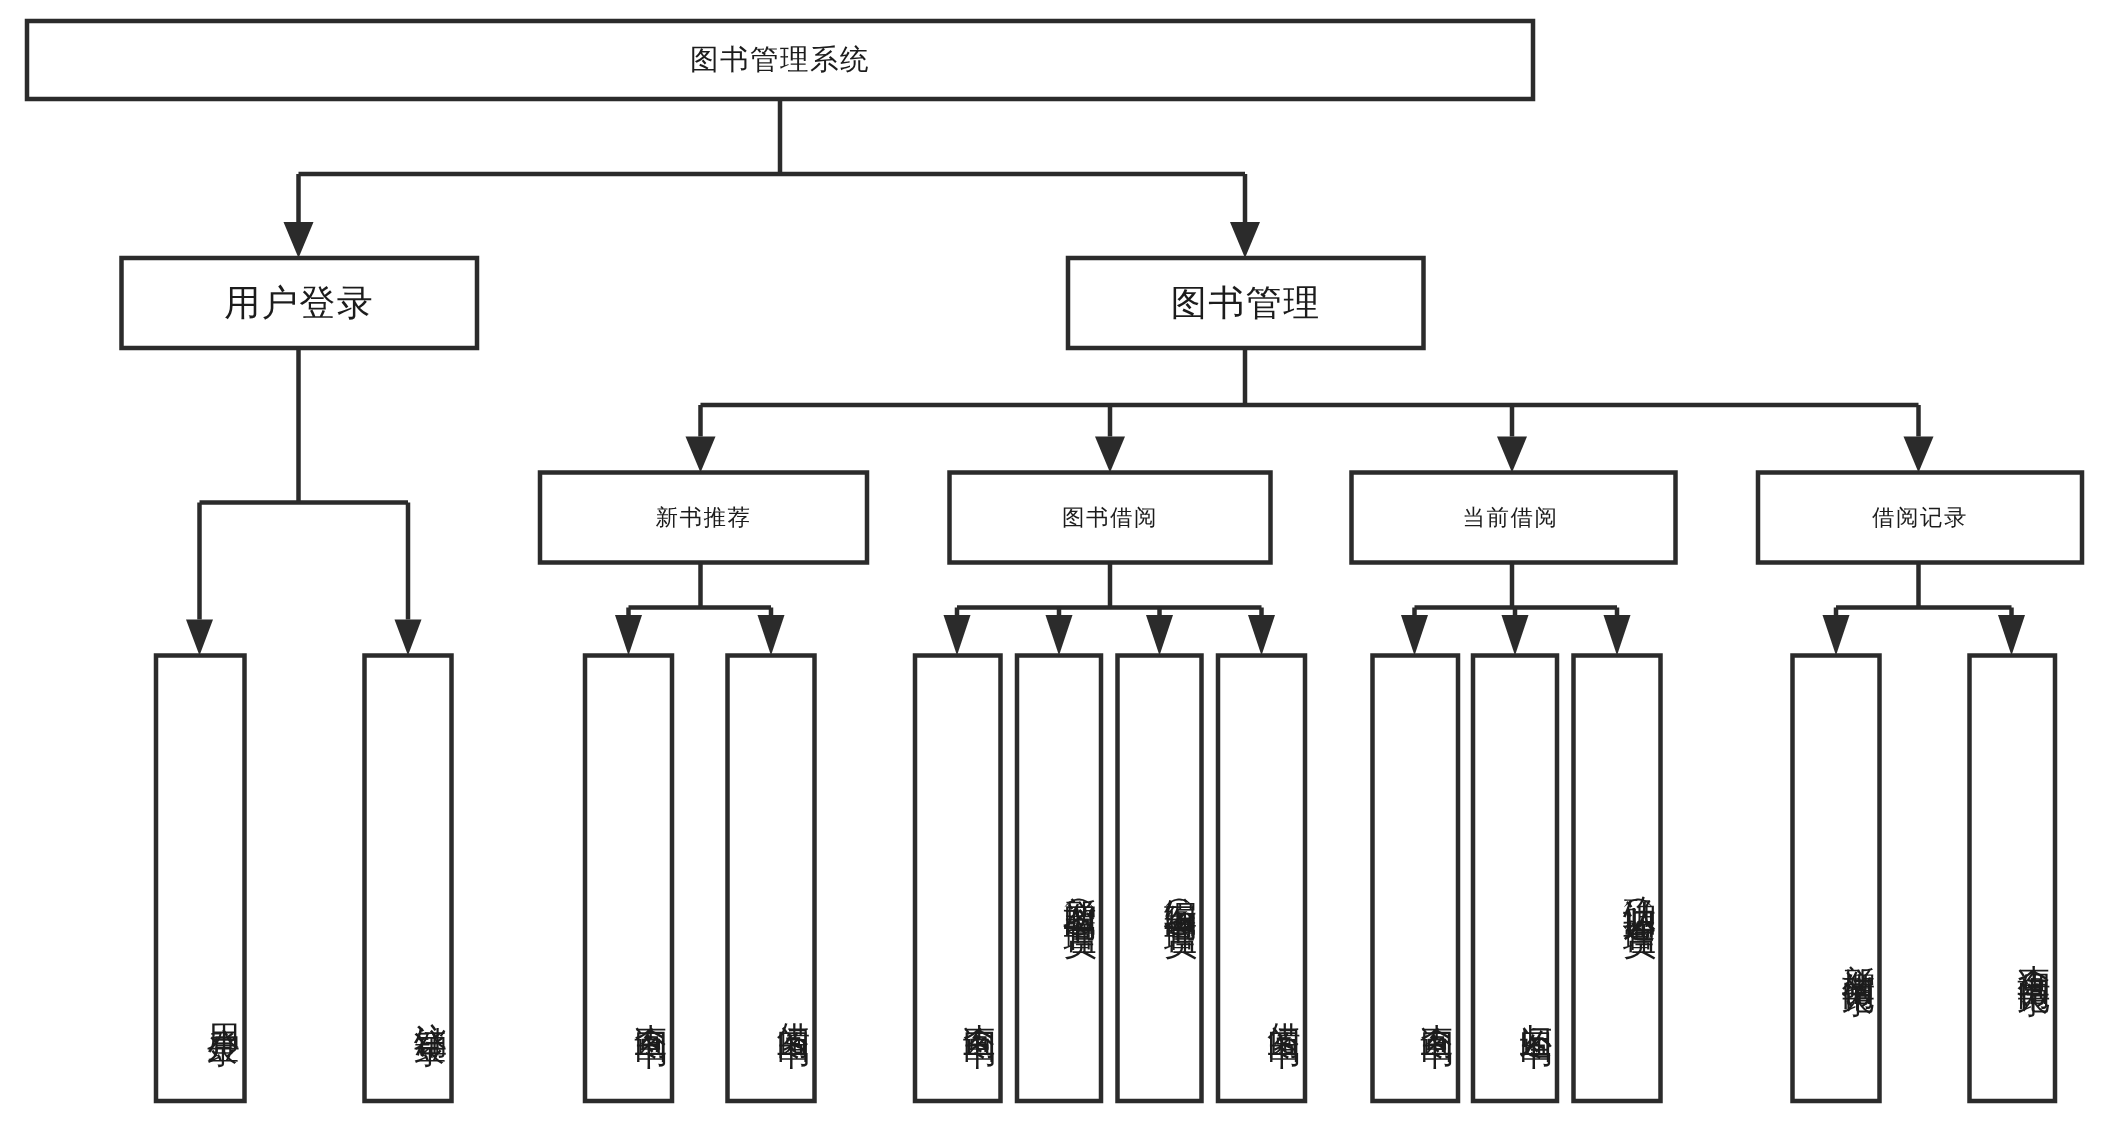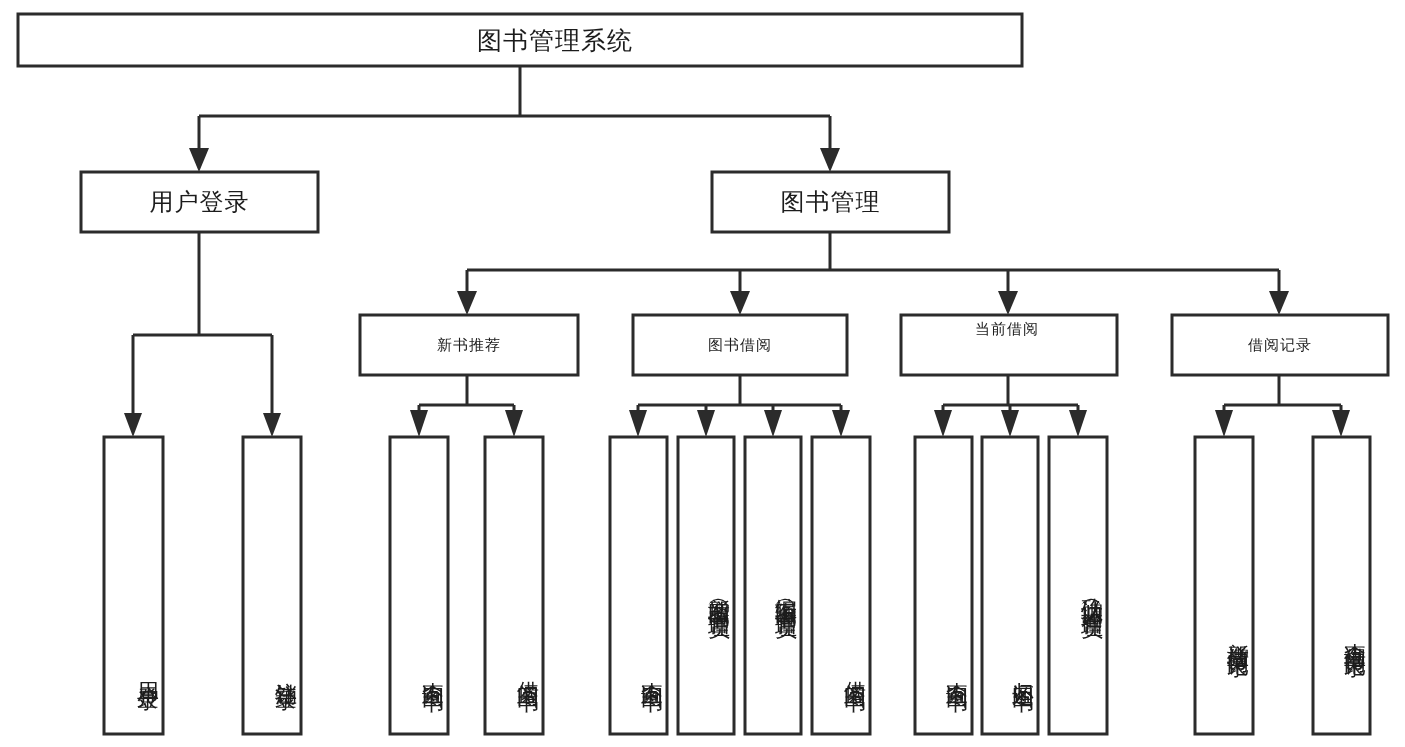--- a/index.html
+++ b/index.html
@@ -52,21 +52,21 @@
     align-items: flex-start;
     justify-content: center;
     color: #1c1c1c;
     writing-mode: vertical-rl;
     text-orientation: upright;
     letter-spacing: 3px;
     white-space: nowrap;
     pointer-events: none;
     overflow: hidden;
   }
-  .root-label { font-size: 25px; margin-left: 35px; }
+  .root-label { font-size: 19px; }
   .l1-label   { font-size: 24px; }
   .l2-label   { font-size: 15px; }
   .leaf-label { font-size: 22px; }
   .watermark {
     position: absolute;
     right: 10px;
     bottom: 6px;
     font-size: 19px;
     color: #b9b9b9;
     letter-spacing: 0.5px;
@@ -171,21 +171,21 @@
 
   </svg>
 
   <div class="node-label-h root-label" style="left:18px; top:14px; width:1004px; height:52px;">图书管理系统</div>
 
   <div class="node-label-h l1-label" style="left:81px; top:172px; width:237px; height:60px;">用户登录</div>
   <div class="node-label-h l1-label" style="left:712px; top:172px; width:237px; height:60px;">图书管理</div>
 
   <div class="node-label-h l2-label" style="left:360px; top:315px; width:218px; height:60px;">新书推荐</div>
   <div class="node-label-h l2-label" style="left:633px; top:315px; width:214px; height:60px;border-radius:26px;">图书借阅</div>
-  <div class="node-label-h l2-label" style="left:901px; top:299px; width:212px; height:60px;">当前借阅</div>
+  <div class="node-label-h l2-label" style="left:901px; top:315px; width:212px; height:60px;">当前借阅</div>
   <div class="node-label-h l2-label" style="left:1172px; top:315px; width:216px; height:60px;">借阅记录</div>
 
   <div class="node-label-v leaf-label" style="left:104px; top:437px; width:59px; height:297px; padding-top:84px;">用户登录</div>
   <div class="node-label-v leaf-label" style="left:243px; top:437px; width:58px; height:297px; padding-top:84px;">注销登录</div>
 
   <div class="node-label-v leaf-label" style="left:390px; top:437px; width:58px; height:297px; padding-top:84px;">查询图书</div>
   <div class="node-label-v leaf-label" style="left:485px; top:437px; width:58px; height:297px; padding-top:84px;">借阅图书</div>
 
   <div class="node-label-v leaf-label" style="left:610px; top:437px; width:57px; height:297px; padding-top:84px;">查询图书</div>
   <div class="node-label-v leaf-label" style="left:678px; top:437px; width:56px; height:297px; padding-top:8px;">新增图书（管理员）</div>

